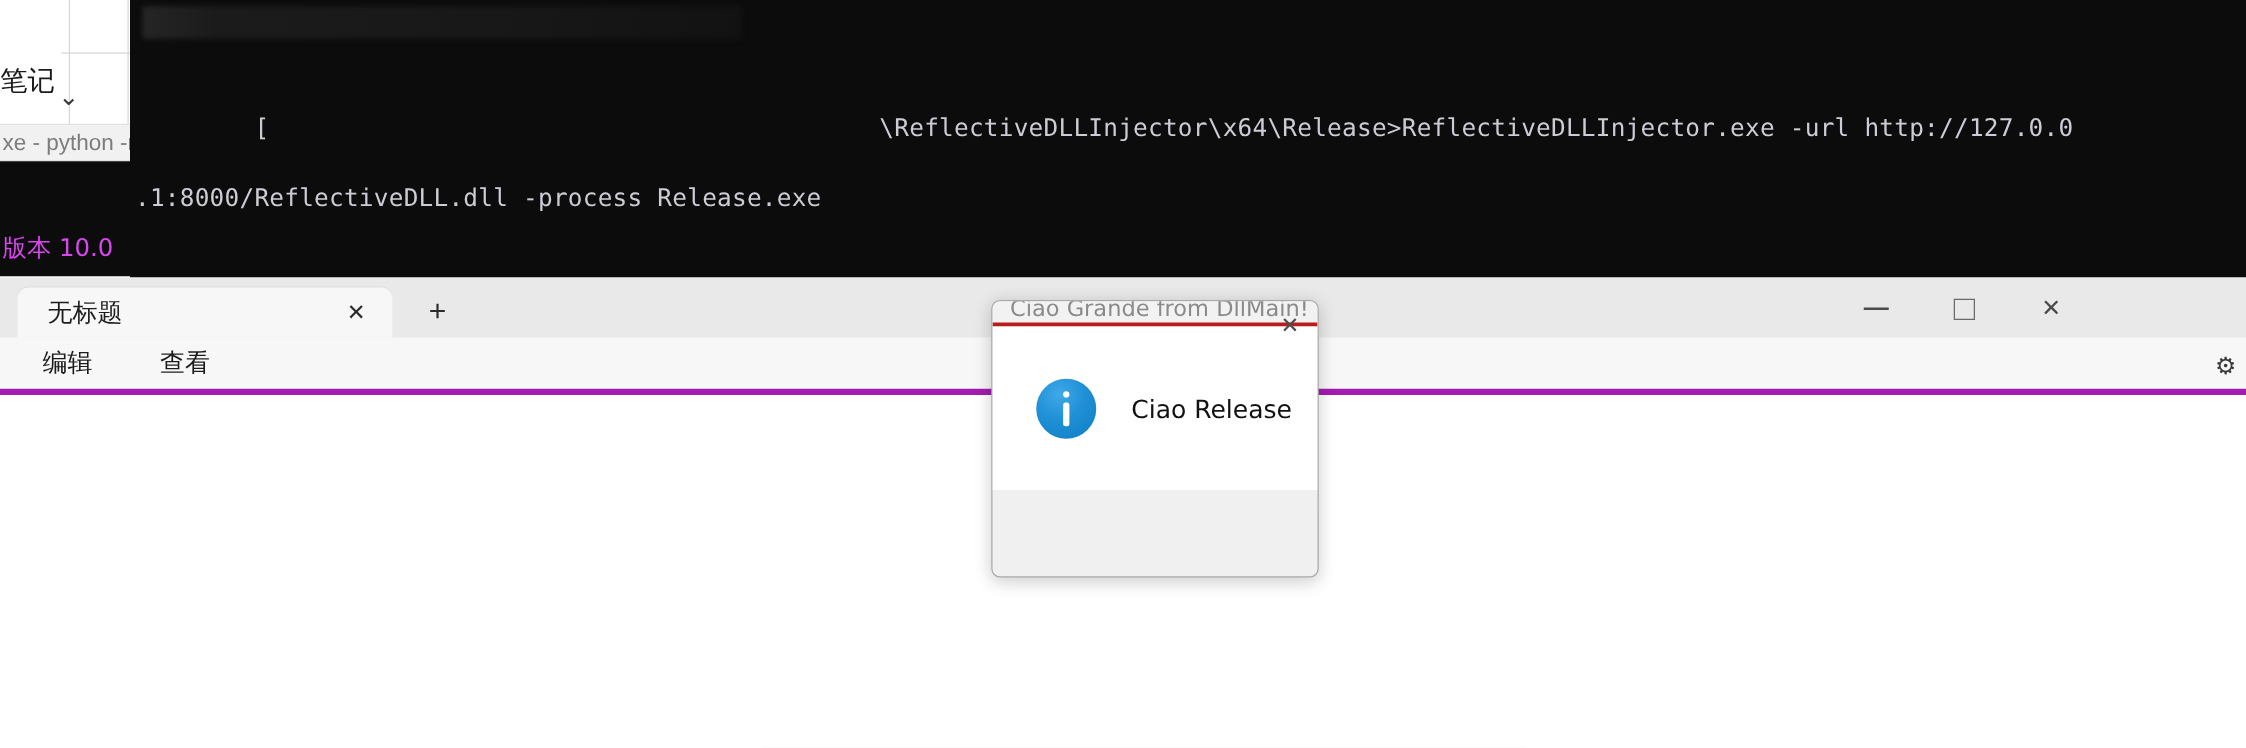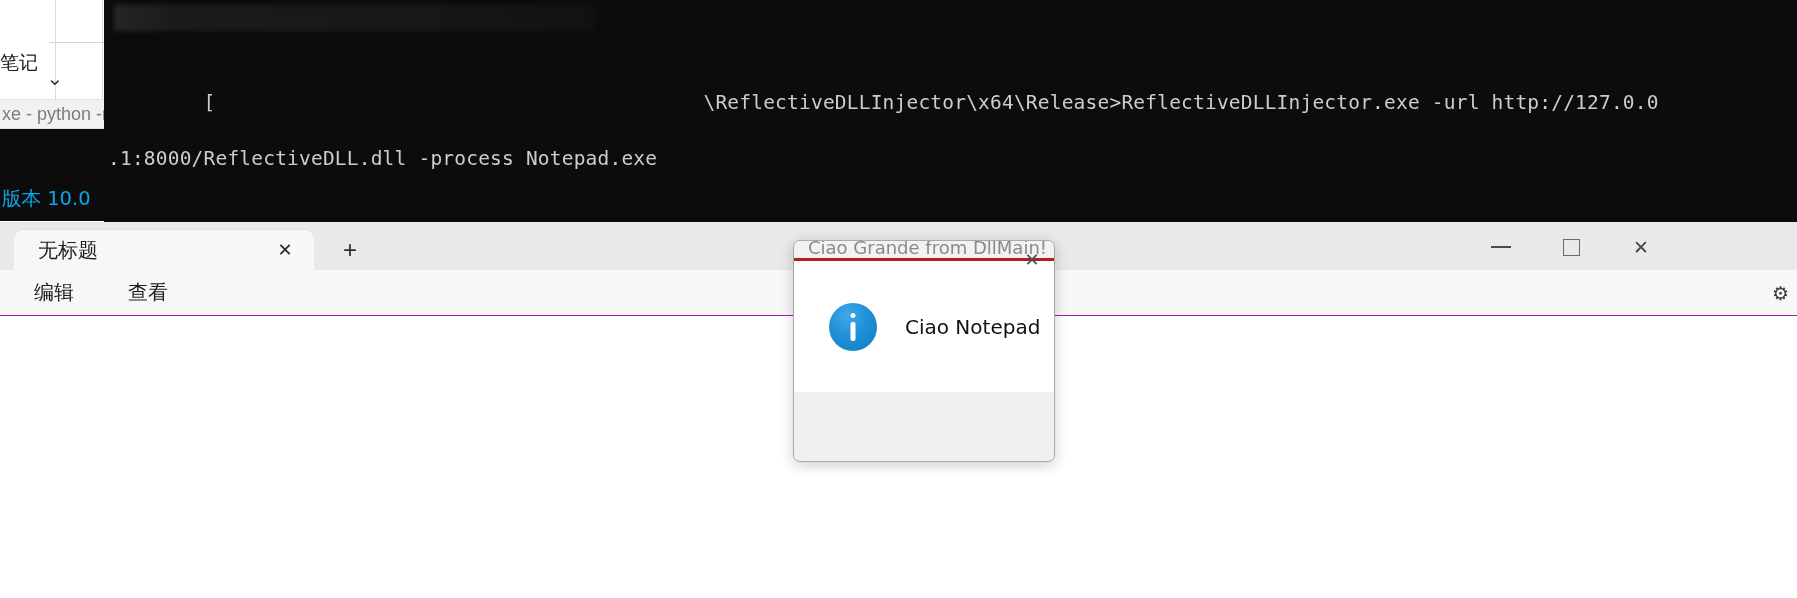--- a/index.html
+++ b/index.html
@@ -13,21 +13,21 @@
   #root { position: relative; width: 1797px; height: 598px; }
 
   
   .bg-white-panel {
     position: absolute; background: #ffffff;
   }
   .thin-border-r { border-right: 1px solid #d8d8d8; }
 
   .left-note-text {
     position: absolute;
-    font-size: 19px;
+    font-size: 22px;
     color: #1b1b1b;
     font-family: "Liberation Sans", sans-serif;
     white-space: nowrap;
   }
 
   .chevron-down {
     position: absolute;
     width: 26px; height: 26px;
     color: #3a3a3a;
     font-size: 20px;
@@ -76,21 +76,21 @@
     white-space: pre;
   }
   .console-line { height: 28.2px; white-space: pre; }
 
   .console-left-strip {
     position: absolute;
     background: #0c0c0c;
     font-family: "DejaVu Sans Mono", "Liberation Mono", monospace;
     font-size: 19.5px;
     line-height: 28.2px;
-    color: #0ea5e9;
+    color: #d946ef;
     white-space: pre;
     overflow: hidden;
   }
   .cjk-console {
     font-family: "DejaVu Sans", sans-serif;
   }
 
   
   .redaction {
     position: absolute;
@@ -155,21 +155,21 @@
   }
   .glyph-min { width: 20px; height: 1.5px; background: #4a4a4a; }
   .glyph-max { width: 17px; height: 17px; border: 1.6px solid #6a6a6a; }
   .glyph-close-np { color: #4a4a4a; font-size: 19px; line-height: 19px; }
 
   .np-menubar {
     position: absolute;
     left: 0; right: 0; top: 48px;
     height: 46px;
     background: #f7f7f7;
-    border-bottom: 1px solid #a21caf;
+    border-bottom: 5px solid #a21caf;
     display: flex; align-items: center;
     padding-left: 28px;
   }
   .np-menu-item {
     font-size: 20px;
     color: #1b1b1b;
     font-family: "DejaVu Sans", sans-serif;
     margin-right: 42px;
     padding: 4px 6px;
     white-space: nowrap;
@@ -297,21 +297,21 @@
   <div class="console-left-strip" style="left:0; top:129px; width:104px; height:92px;">
     <div class="console-line cjk-console" style="padding-left:2px;">版本 10.0</div>
     
   </div>
 
   <div class="console" style="left:104px; top:0; width:1693px; height:222px;">
     <div class="console-inner" style="padding:4px 0 0 4px;">
       <div class="console-line">
         <span>[</span><span style="display:inline-block;width:488px;"></span><span>\ReflectiveDLLInjector\x64\Release&gt;ReflectiveDLLInjector.exe -url http://127.0.0</span>
       </div>
-      <div class="console-line">.1:8000/ReflectiveDLL.dll -process Notepad.exe</div>
+      <div class="console-line">.1:8000/ReflectiveDLL.dll -process Release.exe</div>
       
       
       
       
       
     </div>
 
     <div class="redaction" style="left:10px; top:5px; width:480px; height:26px;"></div>
   </div>
 
@@ -344,17 +344,17 @@
     <div class="np-body"></div>
   </div>
 
   <div class="dialog" style="left:793px; top:240px; width:262px; height:222px;">
     <div class="dlg-titlebar">
       <span class="dlg-title">Ciao Grande from DllMain!</span>
       <span class="dlg-close">✕</span>
     </div>
     <div class="dlg-content">
       <span class="info-icon"></span>
-      <span class="dlg-msg">Ciao Notepad</span>
+      <span class="dlg-msg">Ciao Release</span>
     </div>
   </div>
 
 </div>
 
 </body></html>

